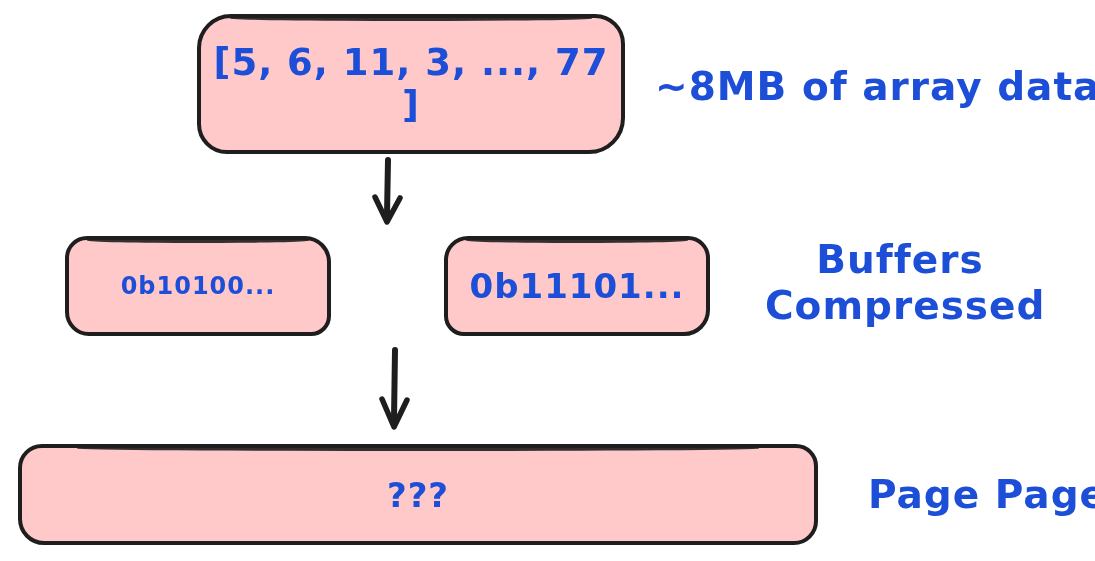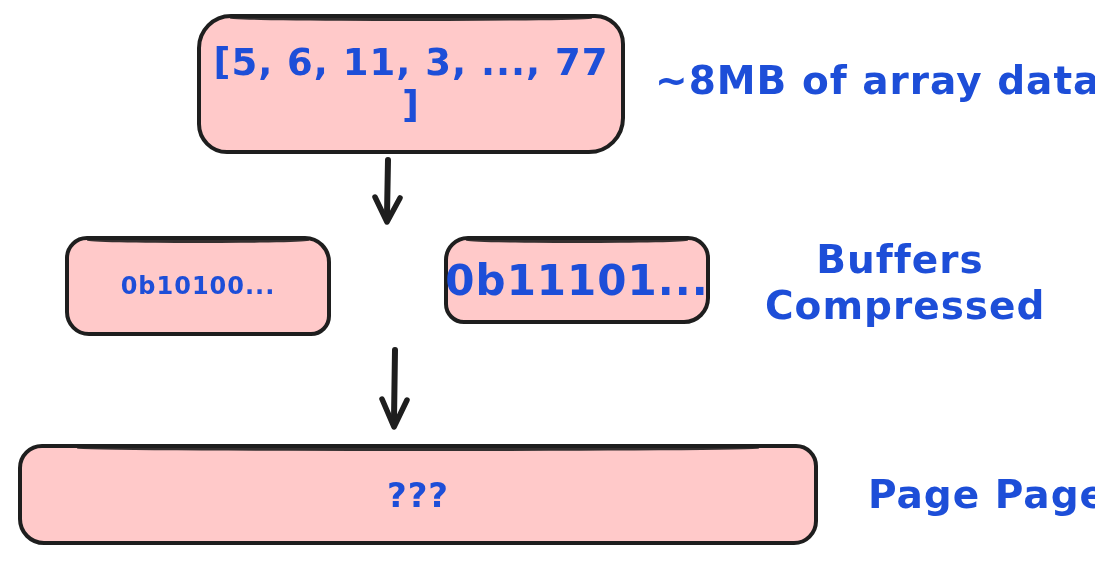--- a/index.html
+++ b/index.html
@@ -49,41 +49,41 @@
     font-size: 37px;
   }
   .box-buffer-left {
     left: 65px; top: 236px;
     width: 266px; height: 100px;
     border-radius: 22px 26px 20px 24px;
     font-size: 24px;
   }
   .box-buffer-right {
     left: 444px; top: 236px;
-    width: 266px; height: 88px;
+    width: 266px; height: 100px;
     border-radius: 24px 22px 26px 20px;
-    font-size: 42px;
+    font-size: 34px;
   }
   .box-disk {
     left: 18px; top: 444px;
     width: 800px; height: 101px;
     border-radius: 24px 22px 24px 26px;
     font-size: 34px;
   }
   
   .side-label {
     position: absolute;
     font-size: 39px;
     font-weight: 600;
     letter-spacing: 1px;
     text-align: center;
     line-height: 1.18;
     white-space: nowrap;
   }
-  .label-array  { left: 655px; top: 58px;  width: 440px; }
+  .label-array  { left: 655px; top: 64px;  width: 440px; }
   .label-buffers{ left: 765px; top: 237px; width: 270px; white-space: normal; }
   .label-disk   { left: 868px; top: 472px; width: 225px; }
   
   .arrow {
     position: absolute;
     width: 44px;
   }
   .arrow-1 { left: 366px; top: 157px; height: 72px; }
   .arrow-2 { left: 372px; top: 347px; height: 88px; }
   .arrow svg { width: 100%; height: 100%; display: block; }

